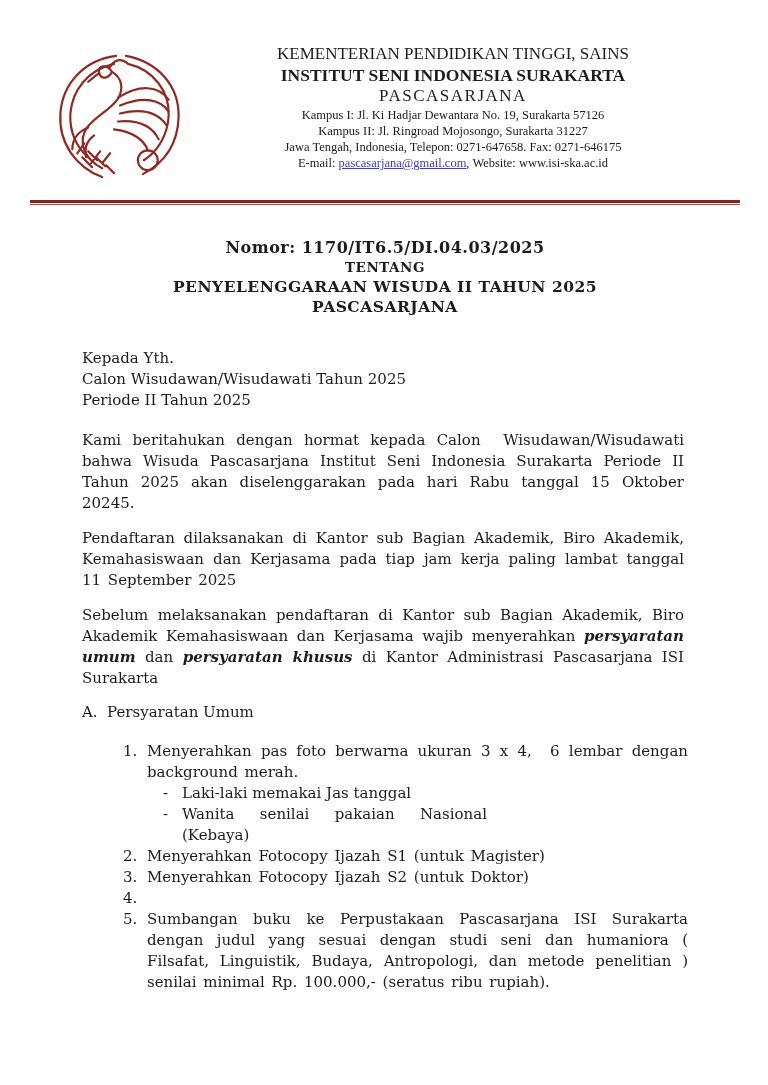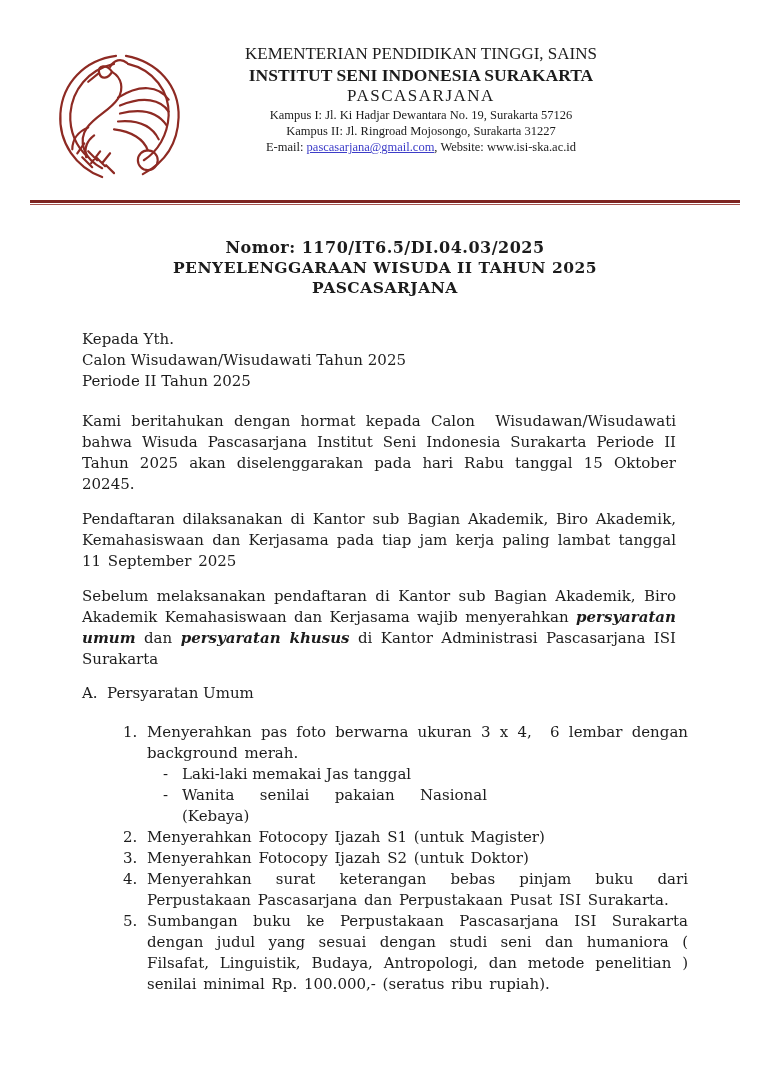--- a/index.html
+++ b/index.html
@@ -3,21 +3,21 @@
 <meta charset="utf-8">
 <style>
   html,body{margin:0;padding:0;background:#fff;}
   body{
     width:768px;height:1085px;overflow:hidden;
     font-family:"DejaVu Serif",serif;
     color:#1c1c1c;
     position:relative;
   }
   
-  .letterhead{position:relative;padding-top:44px;height:148px;}
+  .letterhead{position:relative;padding-top:44px;height:148px;padding-left:32px;}
   .emblem{position:absolute;left:44px;top:48px;width:150px;height:144px;}
   .emblem svg{width:100%;height:100%;}
   .lh-text{
     margin-left:190px;width:462px;text-align:center;
     font-family:"Liberation Serif",serif;line-height:1.22;
   }
   .lh-ministry{font-size:17px;}
   .lh-institute{font-size:17.5px;font-weight:bold;}
   .lh-unit{font-size:17px;letter-spacing:1.5px;}
   .lh-addr{font-size:12.5px;line-height:16px;}
@@ -29,21 +29,21 @@
   .rule-thin{height:1px;background:#a4534e;margin-top:1px;}
   
   .content{margin:32px 80px 0 82px;font-size:15px;line-height:21px;}
   .title-block{text-align:center;font-weight:bold;}
   .tb-title{font-size:21px;line-height:27px;letter-spacing:1.5px;}
   .tb-number{font-size:16px;line-height:21px;letter-spacing:.5px;}
   .tb-about{font-size:13.5px;line-height:19px;letter-spacing:.5px;}
   .tb-subject,.tb-unit{font-size:15.5px;line-height:20px;letter-spacing:.5px;}
   .recipient{margin-top:31px;}
   .recipient div{line-height:21px;}
-  p.body-par{margin:14px 12px 0 0;}
+  p.body-par{margin:14px 4px 0 0;}
   .just{text-align:justify;word-spacing:2px;}
   p.body-par:first-of-type{margin-top:19px;}
   .bi{font-weight:bold;font-style:italic;}
   .sec-heading{margin-top:13px;display:flex;}
   .sec-label{width:25px;flex:none;}
   
   .olist{margin-top:18px;}
   .li{display:flex;}
   .num{flex:none;width:24px;margin-left:41px;}
   .li-body{flex:1;min-width:0;}
@@ -85,33 +85,35 @@
 
         <circle cx="104" cy="113" r="10"></circle>
       </svg>
     </div>
     <div class="lh-text">
       <div class="lh-ministry">KEMENTERIAN PENDIDIKAN TINGGI, SAINS</div>
       <div class="lh-institute">INSTITUT SENI INDONESIA SURAKARTA</div>
       <div class="lh-unit">PASCASARJANA</div>
       <div class="lh-addr">Kampus I: Jl. Ki Hadjar Dewantara No. 19, Surakarta 57126</div>
       <div class="lh-addr">Kampus II: Jl. Ringroad Mojosongo, Surakarta 31227</div>
+      <div class="lh-addr">Jawa Tengah, Indonesia, Telepon: 0271-647658. Fax: 0271-646175</div>
       <div class="lh-addr"><span>E-mail: </span><a class="email-link">pascasarjana@gmail.com</a><span>, Website: www.isi-ska.ac.id</span></div>
     </div>
   </header>
 
   <div class="rule">
     <div class="rule-thick"></div>
     <div class="rule-thin"></div>
   </div>
 
   <main class="content">
 
     <div class="title-block">
       <div class="tb-number">Nomor: 1170/IT6.5/DI.04.03/2025</div>
+      <div class="tb-about">TENTANG</div>
       <div class="tb-subject">PENYELENGGARAAN WISUDA II TAHUN 2025</div>
       <div class="tb-unit">PASCASARJANA</div>
     </div>
 
     <div class="recipient">
       <div>Kepada Yth.</div>
       <div>Calon Wisudawan/Wisudawati Tahun 2025</div>
       <div>Periode II Tahun 2025</div>
     </div>
 
@@ -148,21 +150,20 @@
         <div class="li-body just">Menyerahkan Fotocopy Ijazah S1 (untuk Magister)</div>
       </div>
 
       <div class="li">
         <span class="num">3.</span>
         <div class="li-body just">Menyerahkan Fotocopy Ijazah S2 (untuk Doktor)</div>
       </div>
 
       <div class="li">
         <span class="num">4.</span>
-        <div class="li-body just">Menyerahkan surat keterangan bebas pinjam buku dari Perpustakaan Pascasarjana dan Perpustakaan Pusat ISI Surakarta.</div>
       </div>
 
       <div class="li">
         <span class="num">5.</span>
         <div class="li-body just">Sumbangan buku ke Perpustakaan Pascasarjana ISI Surakarta dengan judul yang sesuai dengan studi seni dan humaniora ( Filsafat, Linguistik, Budaya, Antropologi, dan metode penelitian ) senilai minimal Rp. 100.000,- (seratus ribu rupiah).</div>
       </div>
 
     </div>
   </main>
 </div>

